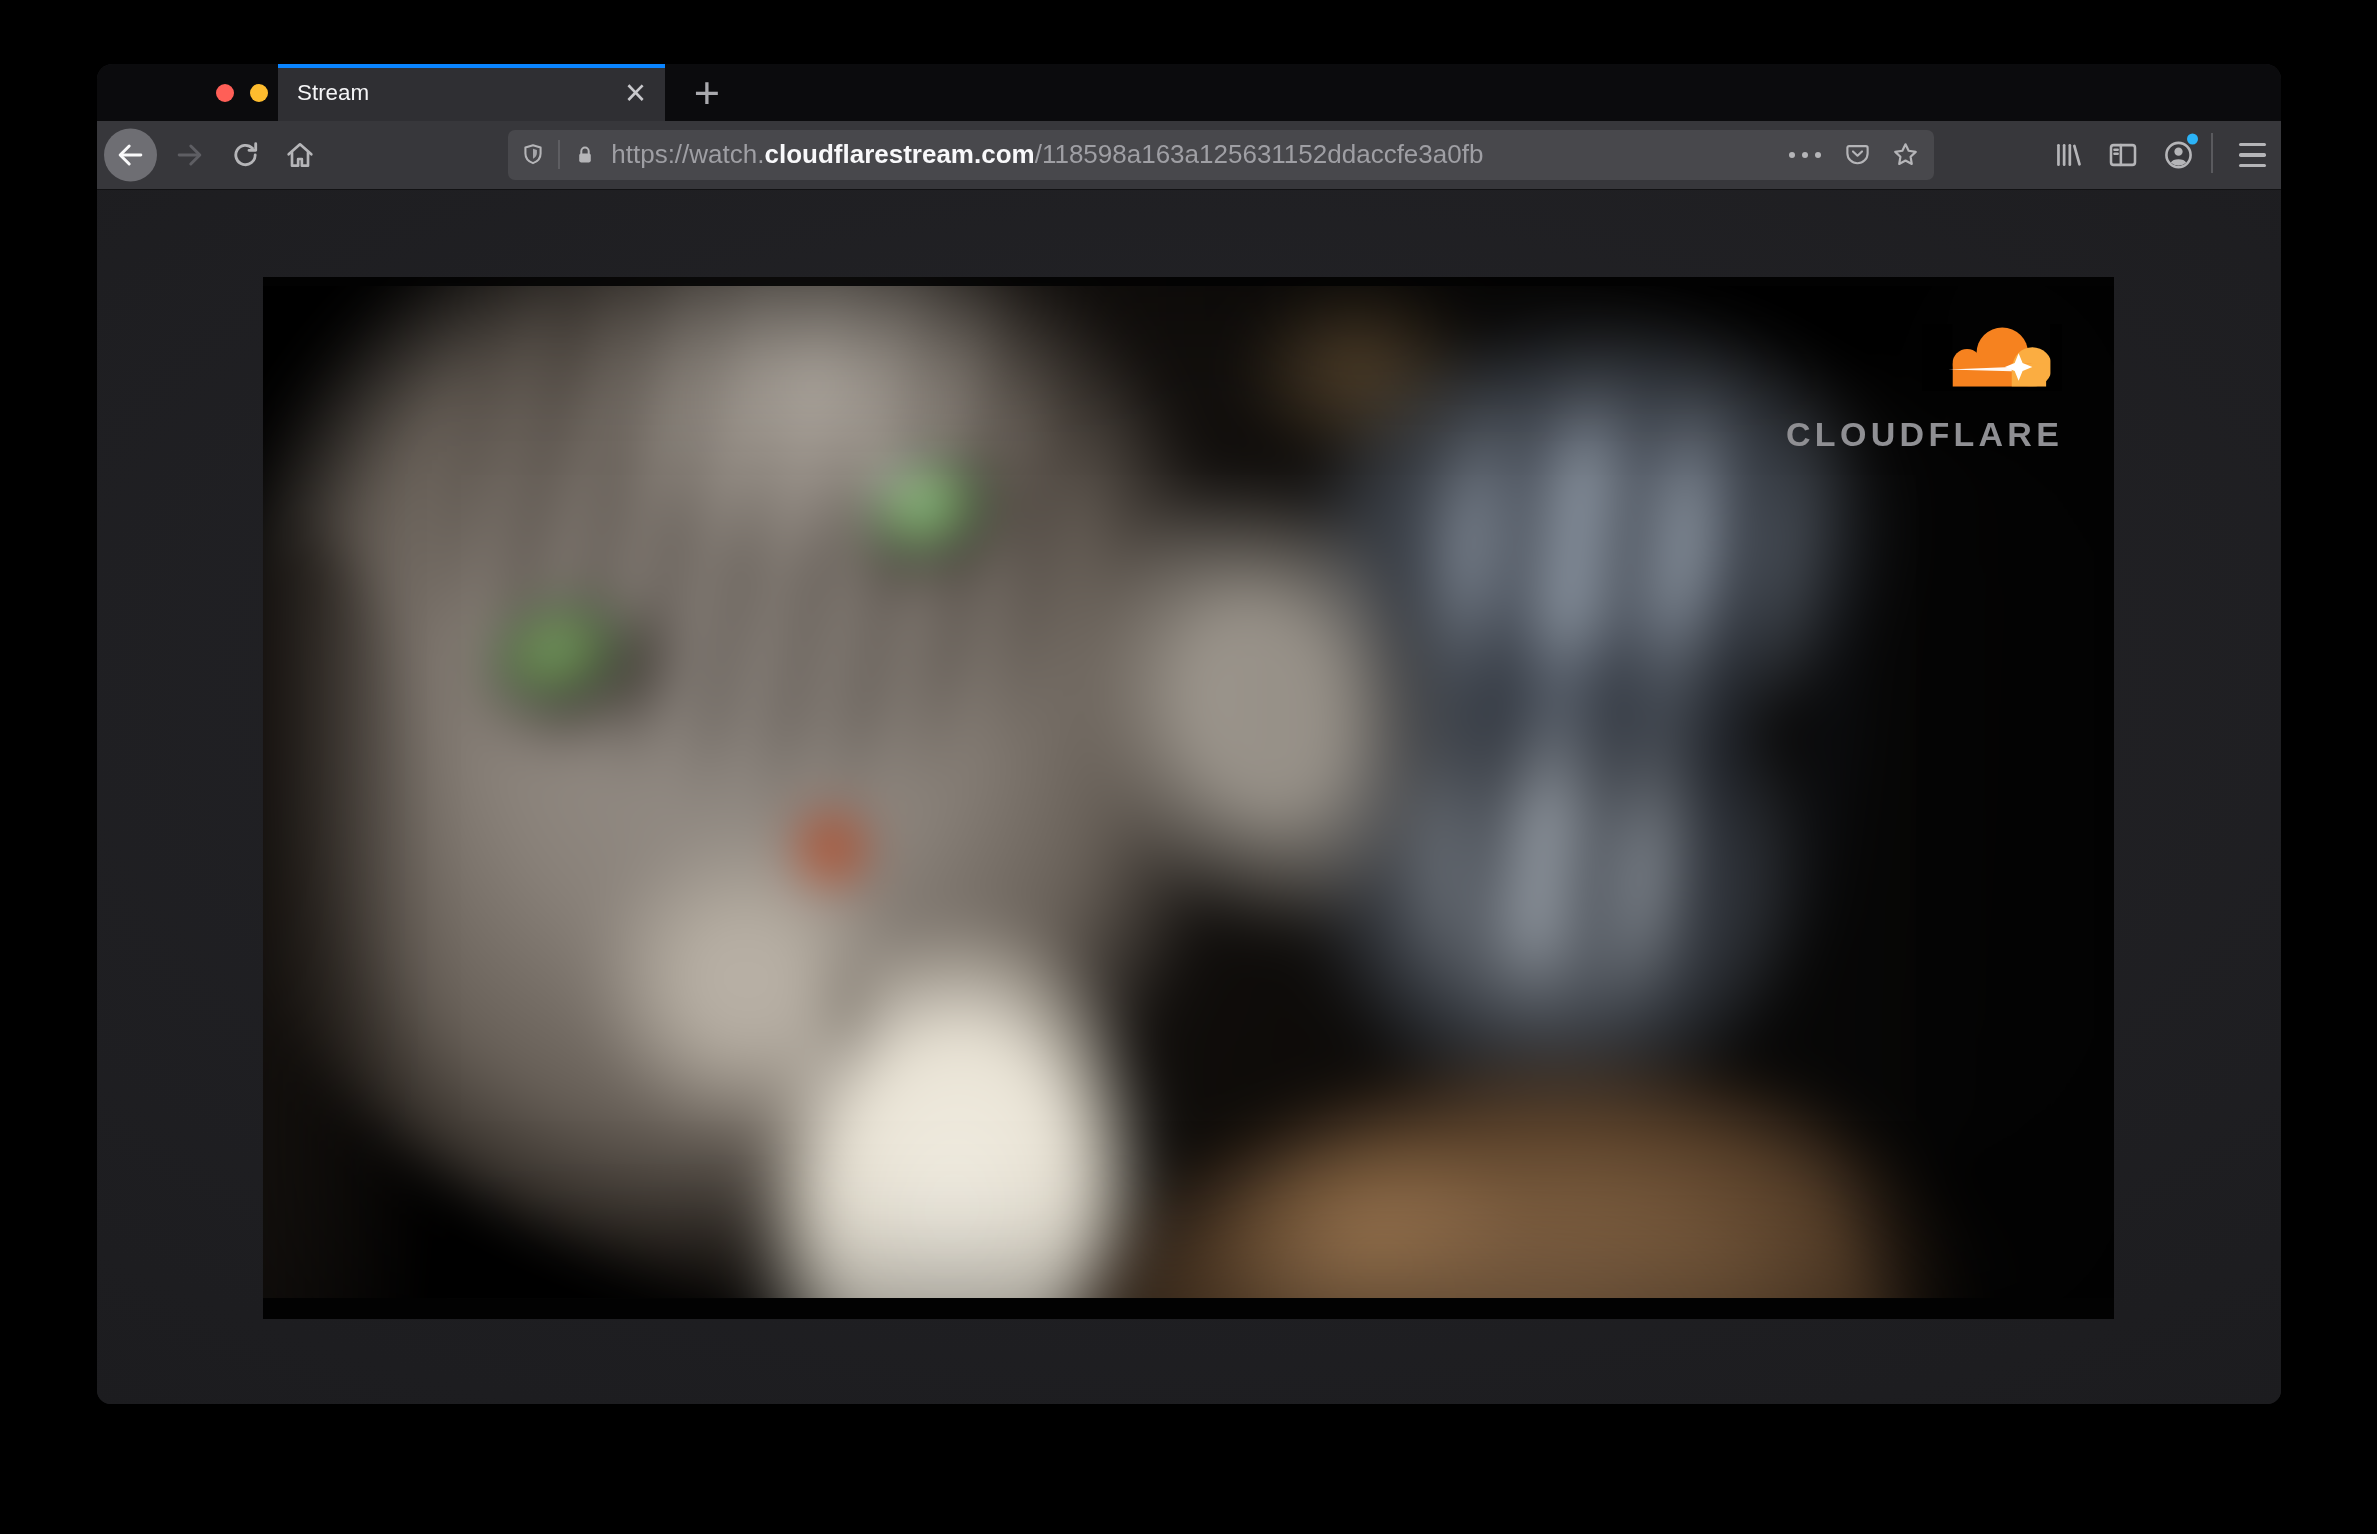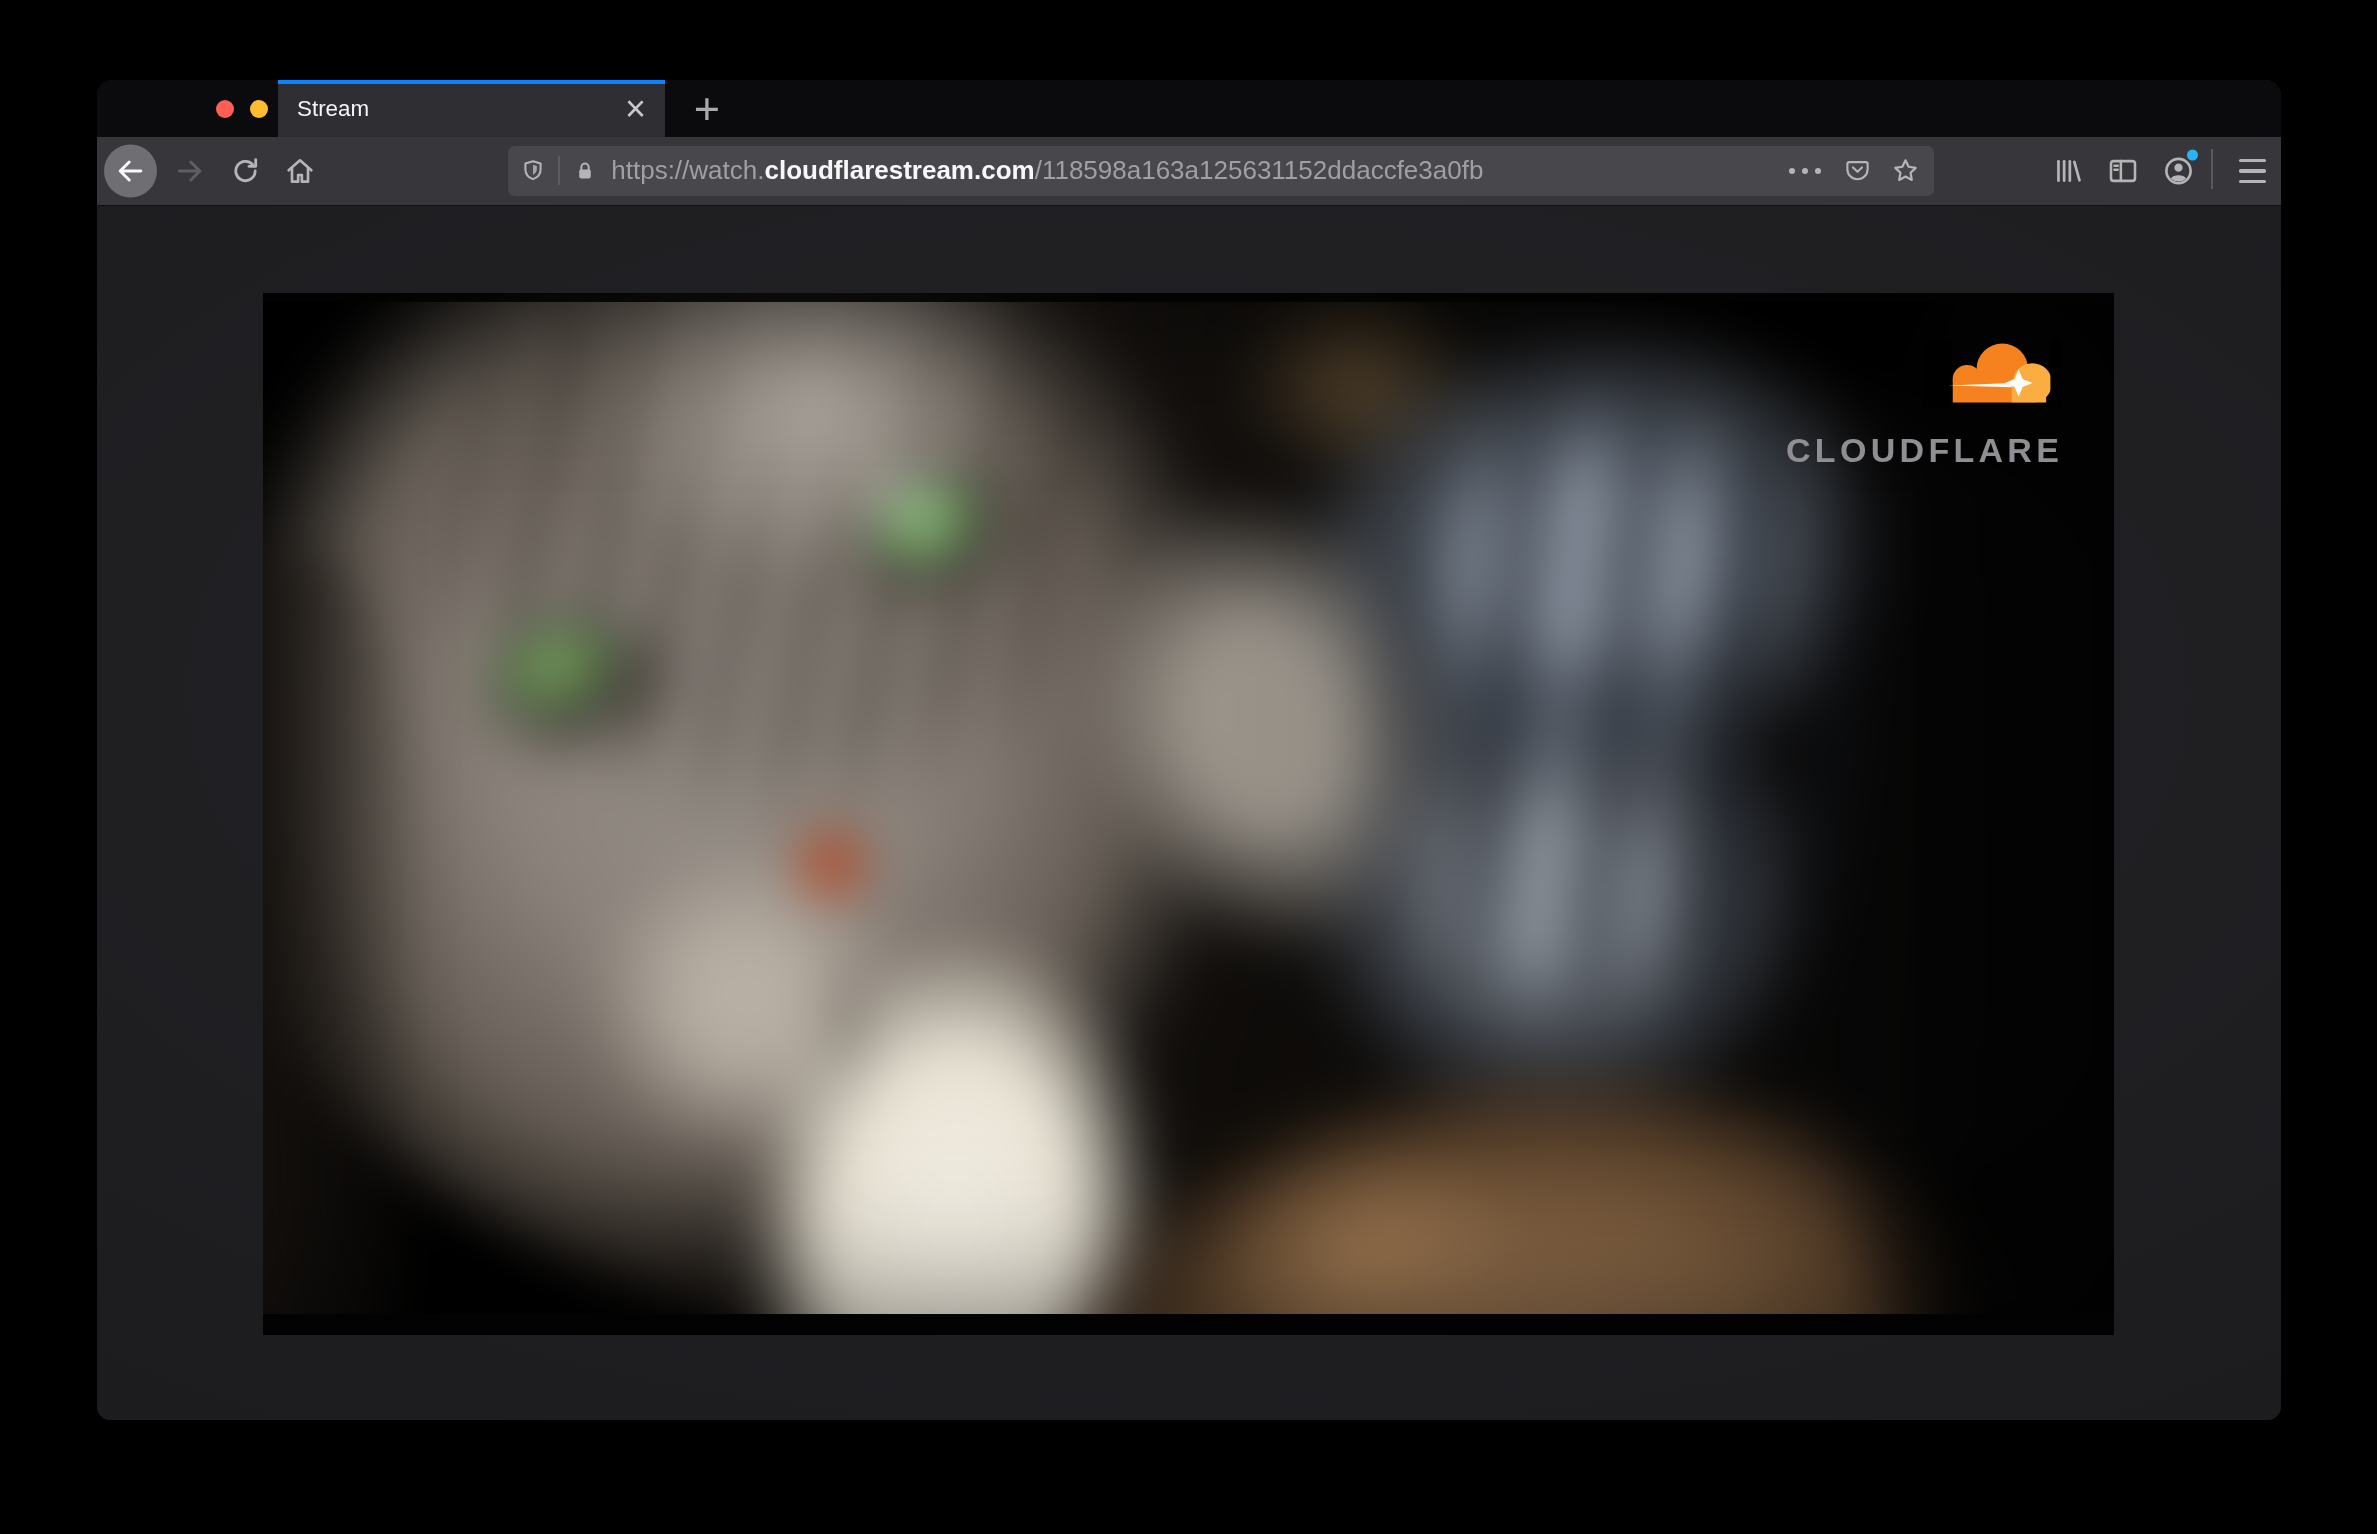--- a/index.html
+++ b/index.html
@@ -1,20 +1,20 @@
 <!DOCTYPE html>
 <html style="font-size:13.8px"><head>
 <meta charset="utf-8">
 <style>
   * { margin:0; padding:0; box-sizing:border-box; }
   html,body { width:2377px; height:1534px; background:#000; overflow:hidden;
               font-family:"Liberation Sans", sans-serif; }
 
   
-  .window { position:absolute; left:97px; top:80px; width:2184px; height:1340px;
+  .window { position:absolute; left:97px; top:64px; width:2184px; height:1340px;
             border-radius:15.5px 15.5px 13.8px 13.8px; overflow:hidden; background:#1d1d20;
             box-shadow:0 29px 78px rgba(0,0,0,0.85); display:flex; flex-direction:column; }
 
   
   .tabbar { position:relative; height:57px; background:#0b0b0d; flex:none; }
   .traffic { position:absolute; left:119px; top:0; height:57px; display:flex; align-items:center; gap:15.5px; }
   .tl { width:18px; height:18px; border-radius:50%; display:inline-block; }
   .tl.red   { background:#ff5f57; }
   .tl.yellow{ background:#febc2e; }
   .tl.green { background:#28c840; }

